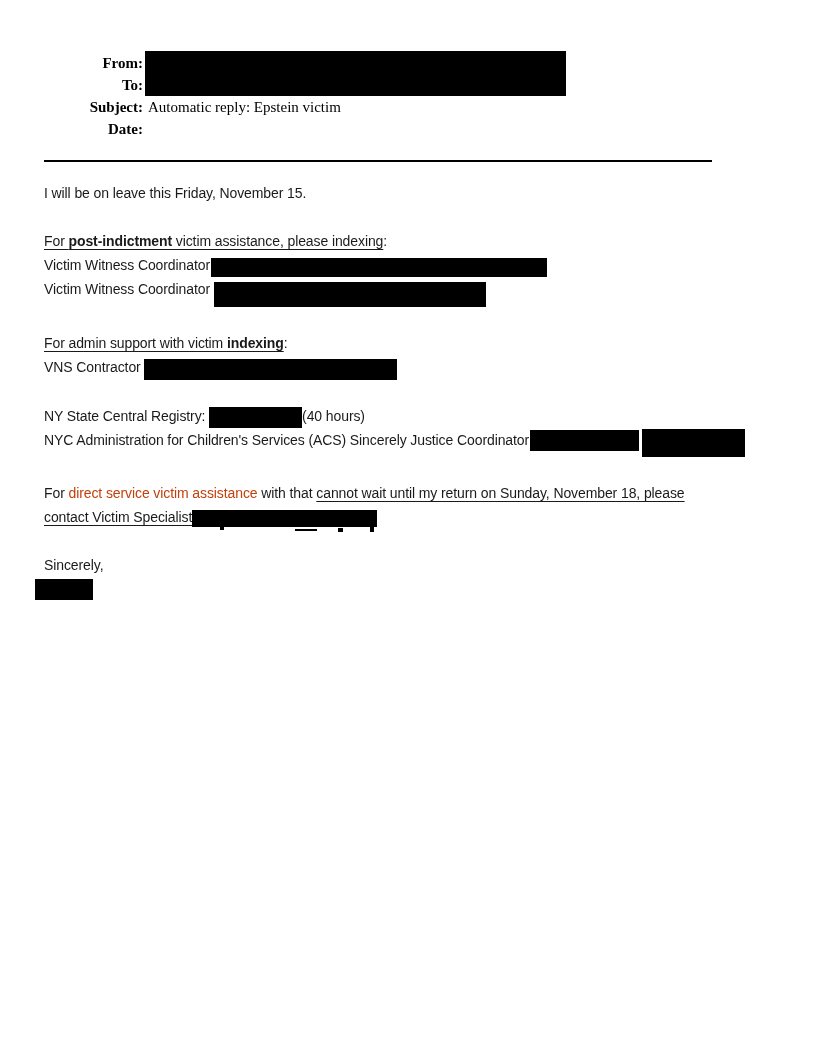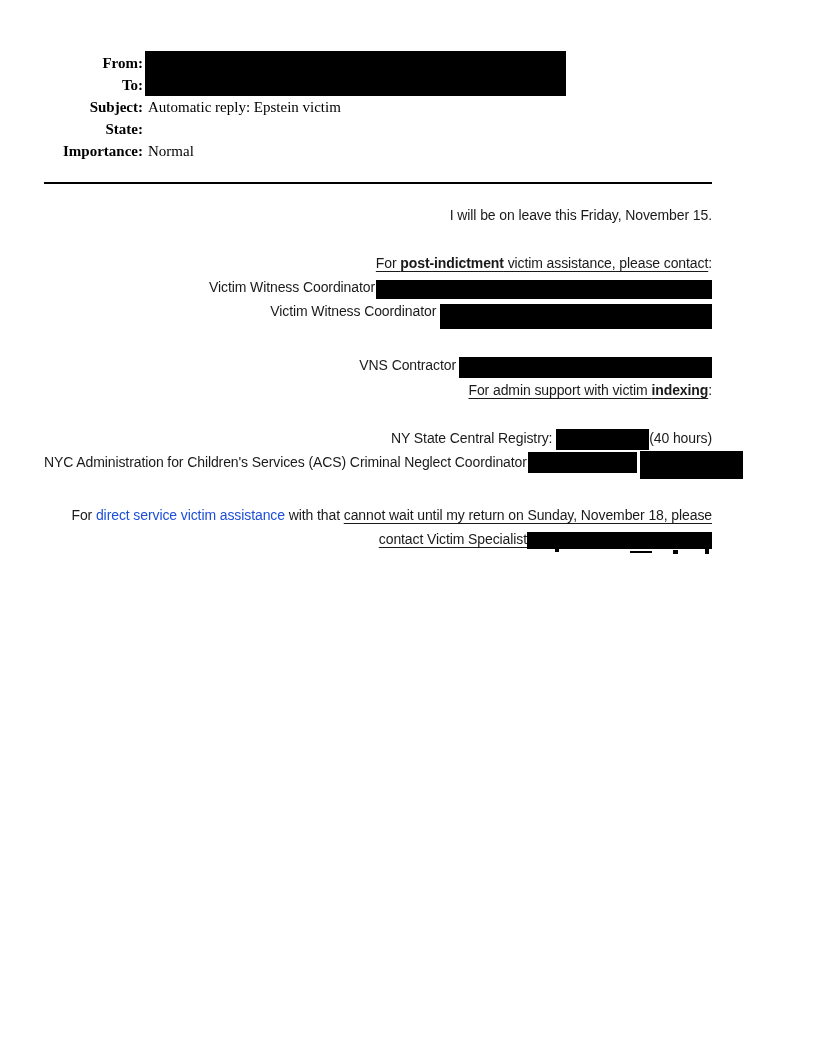--- a/index.html
+++ b/index.html
@@ -52,52 +52,52 @@
       </div>
     <div class="hrow">
         <span class="hlabel">To:</span>
       </div>
     <div class="redact hdr-redaction" style="background: rgb(0, 0, 0);"></div>
     <div class="hrow">
         <span class="hlabel">Subject:</span>
         <span class="hvalue">Automatic reply: Epstein victim</span>
       </div>
     <div class="hrow">
-        <span class="hlabel">State:</span>
-      </div>
-    <div class="hrow">
-        <span class="hlabel">Importance:</span>
-        <span class="hvalue">Normal</span>
+        <span class="hlabel">Date:</span>
       </div>
   </div>
 
   <hr class="rule">
 
-  <div class="email-body" style="color: rgb(26, 26, 26); text-align: right;">
+  <div class="email-body" style="color: rgb(26, 26, 26);">
 
     <p>
         <span class="line"><span>I will be on leave this Friday, November 15.</span></span>
       </p>
 
     <p>
-      <span class="line"><span class="u">For </span><span class="u b">post-indictment</span><span class="u"> victim assistance, please contact</span><span>:</span></span>
+      <span class="line"><span class="u">For </span><span class="u b">post-indictment</span><span class="u"> victim assistance, please indexing</span><span>:</span></span>
       <span class="line"><span>Victim Witness Coordinator</span><span class="redact rb-coord1" style="background: rgb(0, 0, 0);"></span></span>
       <span class="line"><span>Victim Witness Coordinator </span><span class="redact rb-coord2" style="background: rgb(0, 0, 0);"></span></span>
     </p>
 
     <p>
+      <span class="line"><span class="u">For admin support with victim </span><span class="u b">indexing</span><span>:</span></span>
       <span class="line"><span>VNS Contractor</span><span class="redact rb-vns" style="background: rgb(0, 0, 0);"></span></span>
-      <span class="line"><span class="u">For admin support with victim </span><span class="u b">indexing</span><span>:</span></span>
     </p>
 
     <p>
       <span class="line"><span>NY State Central Registry: </span><span class="redact rb-registry" style="background: rgb(0, 0, 0);"></span><span>(40 hours)</span></span>
-      <span class="line"><span>NYC Administration for Children's Services (ACS) Criminal Neglect Coordinator</span><span class="redact rb-acs1" style="background: rgb(0, 0, 0);"></span><span class="redact rb-acs2" style="background: rgb(0, 0, 0);"></span></span>
+      <span class="line"><span>NYC Administration for Children's Services (ACS) Sincerely Justice Coordinator</span><span class="redact rb-acs1" style="background: rgb(0, 0, 0);"></span><span class="redact rb-acs2" style="background: rgb(0, 0, 0);"></span></span>
     </p>
 
     <p>
-      <span class="line"><span>For </span><span class="hl" style="color: #1d4ed8;">direct service victim assistance</span><span> with that </span><span class="u">cannot wait until my return on Sunday, November 18, please</span></span>
+      <span class="line"><span>For </span><span class="hl" style="color: #c2410c;">direct service victim assistance</span><span> with that </span><span class="u">cannot wait until my return on Sunday, November 18, please</span></span>
       <span class="line"><span class="u">contact Victim Specialist</span><span class="redact rb-specialist" style="background: rgb(0, 0, 0);"><span class="rm rm1" style="background: rgb(0, 0, 0);"></span><span class="rm rm2" style="background: rgb(0, 0, 0);"></span><span class="rm rm3" style="background: rgb(0, 0, 0);"></span><span class="rm rm4" style="background: rgb(0, 0, 0);"></span></span></span>
     </p>
 
+    <p>
+      <span class="line"><span>Sincerely,</span></span>
+      <span class="redact rb-signature" style="background: rgb(0, 0, 0);"></span>
+    </p>
 
   </div>
 </div>
 
 </body></html>

